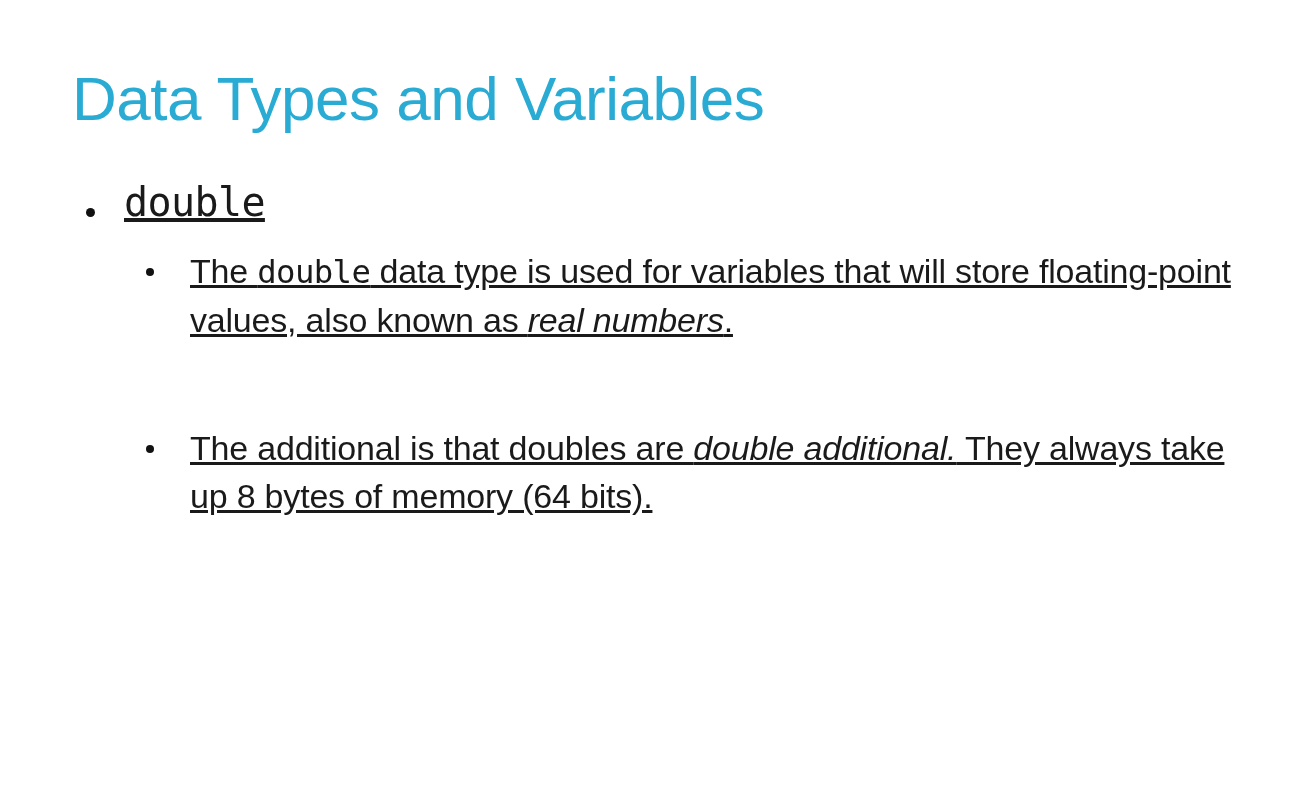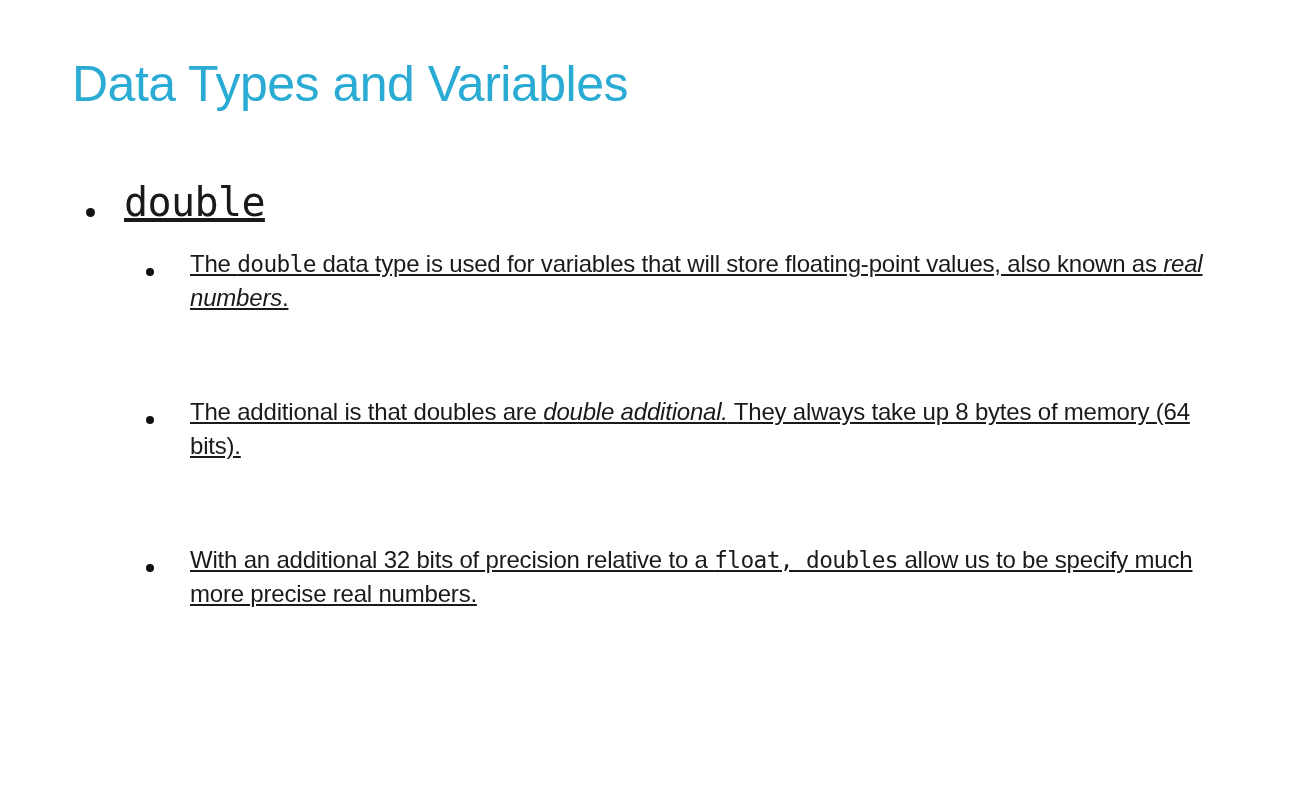--- a/index.html
+++ b/index.html
@@ -20,21 +20,21 @@
     position: absolute;
     inset: 0;
     background: #ffffff;
   }
 
   
   .slide-title {
     position: absolute;
     left: 72px;
     top: 24px;
-    font-size: 50px;
+    font-size: 62px;
     line-height: 1.06;
     font-weight: 400;
     letter-spacing: -0.5px;
     color: #29abd4;
     white-space: nowrap;
   }
 
   
   .body-area {
     position: absolute;
@@ -86,21 +86,21 @@
   li.l2-item > .bullet-dot {
     position: absolute;
     left: 22px;
     top: 21px;
     width: 8px;
     height: 8px;
     border-radius: 50%;
     background: #111111;
   }
   .l2-text {
-    font-size: 24px;
+    font-size: 34px;
     line-height: 1.42;
     letter-spacing: -0.2px;
     color: #1a1a1a;
     max-width: 1045px;
   }
   .mono {
     font-family: "DejaVu Sans Mono", "Liberation Mono", monospace;
     font-size: 0.95em;
     letter-spacing: -0.6px;
   }
@@ -123,22 +123,18 @@
 
         <ul class="level2">
           <li class="l2-item">
             <span class="bullet-dot"></span>
             <div class="l2-text"><span>The </span><span class="mono">double</span><span> data type is used for variables that will store floating-point values, also known as </span><span class="ital">real numbers</span><span>.</span></div>
           </li>
           <li class="l2-item">
             <span class="bullet-dot"></span>
             <div class="l2-text"><span>The additional is that doubles are </span><span class="ital">double additional.</span><span> They always take up 8 bytes of memory (64 bits).</span></div>
           </li>
-          <li class="l2-item">
-            <span class="bullet-dot"></span>
-            <div class="l2-text"><span>With an additional 32 bits of precision relative to a </span><span class="mono">float, doubles</span><span> allow us to be specify much more precise real numbers.</span></div>
-          </li>
         </ul>
       </li>
     </ul>
   </div>
 
 </div>
 
 </body></html>

